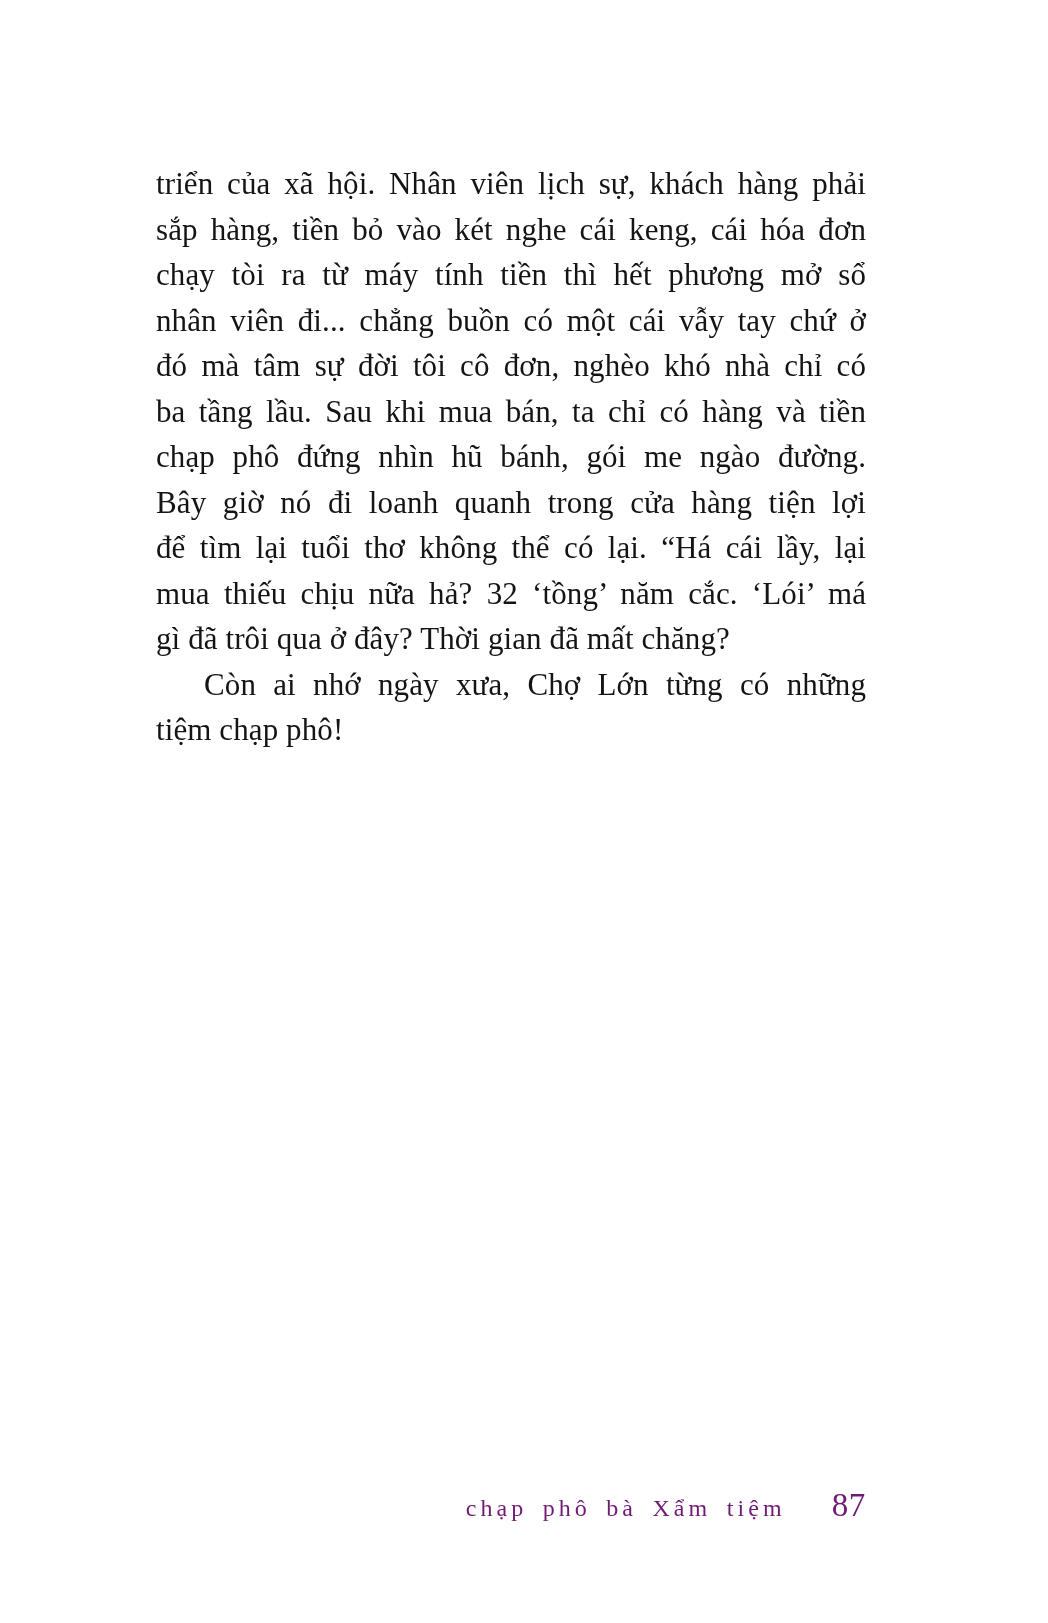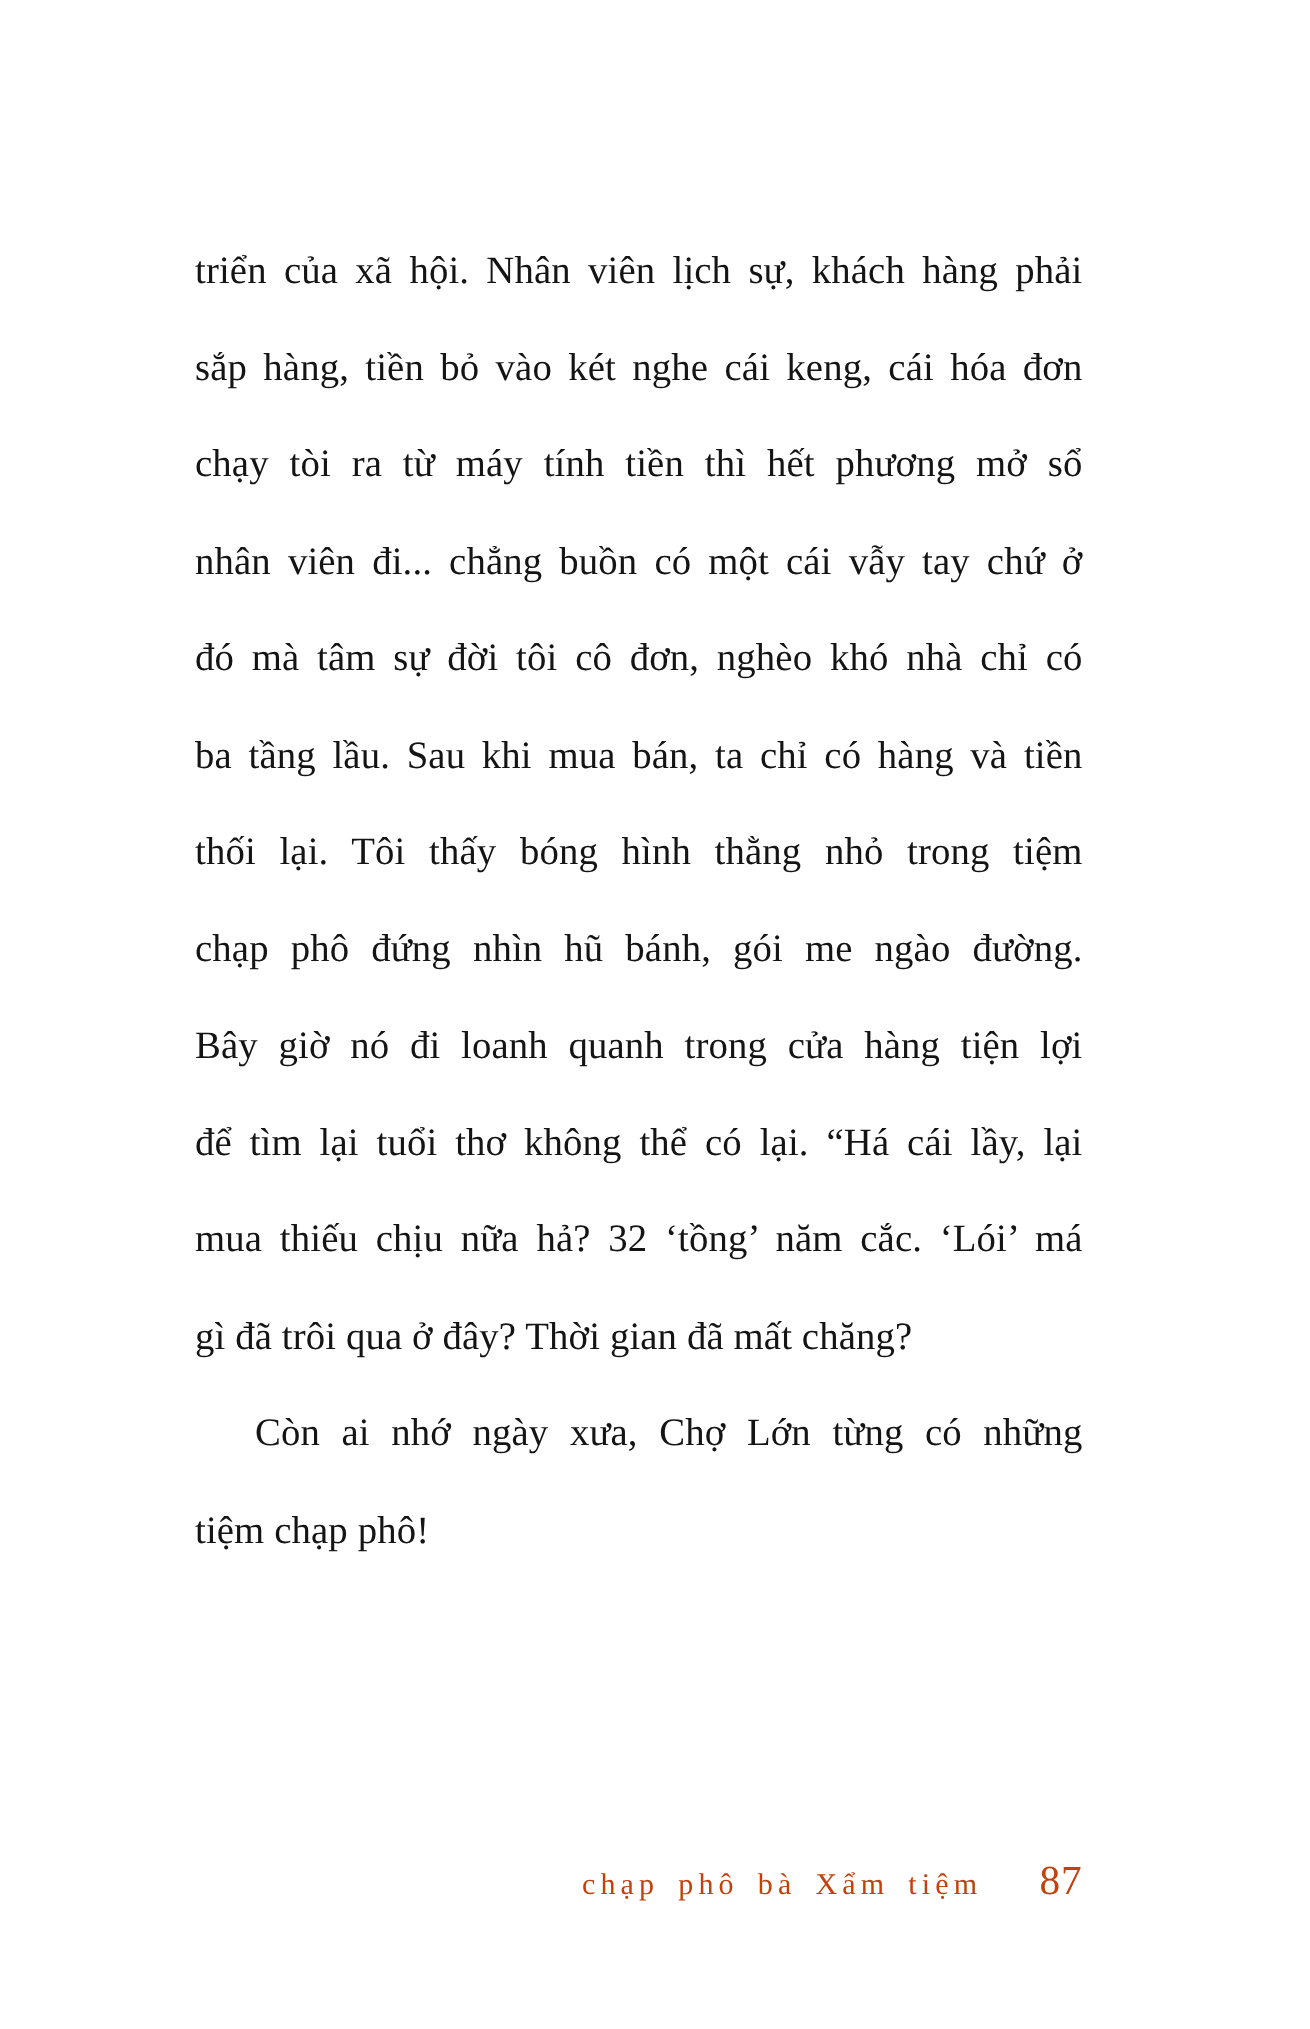--- a/index.html
+++ b/index.html
@@ -21,37 +21,36 @@
     width: 710px;
     font-size: 31px;
     line-height: 45.5px;
     color: #141414;
     letter-spacing: 0.1px;
   }
   .line {
     text-align: justify;
     text-align-last: justify;
     white-space: normal;
-    margin-top: 32px;
   }
   .line.endline {
     text-align: center;
     text-align-last: left;
   }
   .line.indent {
     padding-left: 48px;
   }
   .footer {
     position: absolute;
     right: 182px;
     top: 1487px;
     display: flex;
     align-items: baseline;
     gap: 26px;
-    color: #c2410c;
+    color: #701a75;
   }
   .running-title {
     font-size: 24px;
     letter-spacing: 0.17em;
     word-spacing: 0.22em;
   }
   .page-number {
     font-size: 33px;
     letter-spacing: 0.02em;
     margin-left: 20px;
@@ -62,21 +61,20 @@
 
 <div class="page">
 
   <div class="body-text">
     <div class="line">triển của xã hội. Nhân viên lịch sự, khách hàng phải</div>
     <div class="line">sắp hàng, tiền bỏ vào két nghe cái keng, cái hóa đơn</div>
     <div class="line">chạy tòi ra từ máy tính tiền thì hết phương mở sổ</div>
     <div class="line">nhân viên đi... chẳng buồn có một cái vẫy tay chứ ở</div>
     <div class="line">đó mà tâm sự đời tôi cô đơn, nghèo khó nhà chỉ có</div>
     <div class="line">ba tầng lầu. Sau khi mua bán, ta chỉ có hàng và tiền</div>
-    <div class="line">thối lại. Tôi thấy bóng hình thằng nhỏ trong tiệm</div>
     <div class="line">chạp phô đứng nhìn hũ bánh, gói me ngào đường.</div>
     <div class="line">Bây giờ nó đi loanh quanh trong cửa hàng tiện lợi</div>
     <div class="line">để tìm lại tuổi thơ không thể có lại. “Há cái lầy, lại</div>
     <div class="line">mua thiếu chịu nữa hả? 32 ‘tồng’ năm cắc. ‘Lói’ má</div>
     <div class="line endline">gì đã trôi qua ở đây? Thời gian đã mất chăng?</div>
     <div class="line indent">Còn ai nhớ ngày xưa, Chợ Lớn từng có những</div>
     <div class="line endline">tiệm chạp phô!</div>
   </div>
 
   <div class="footer">

